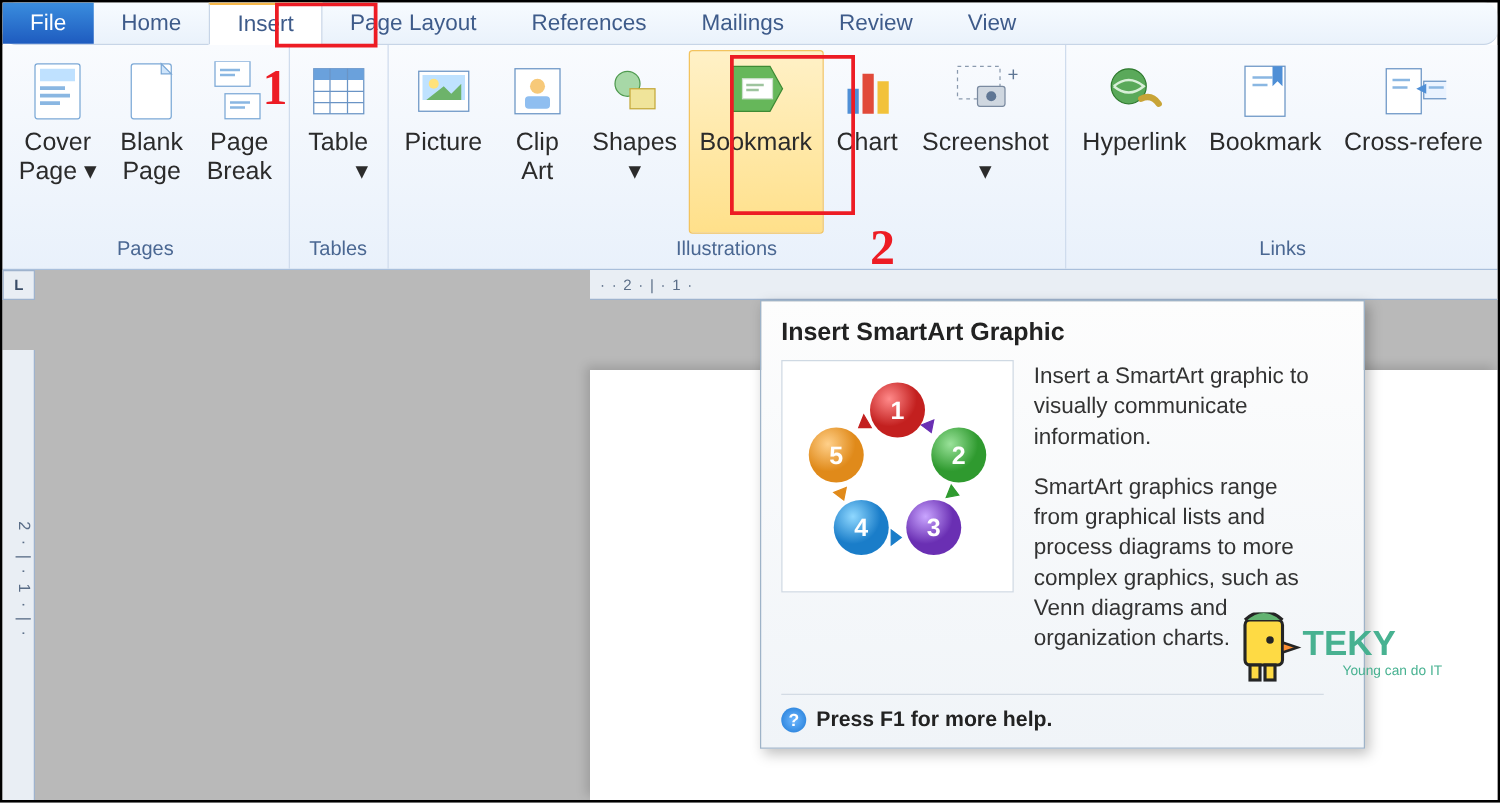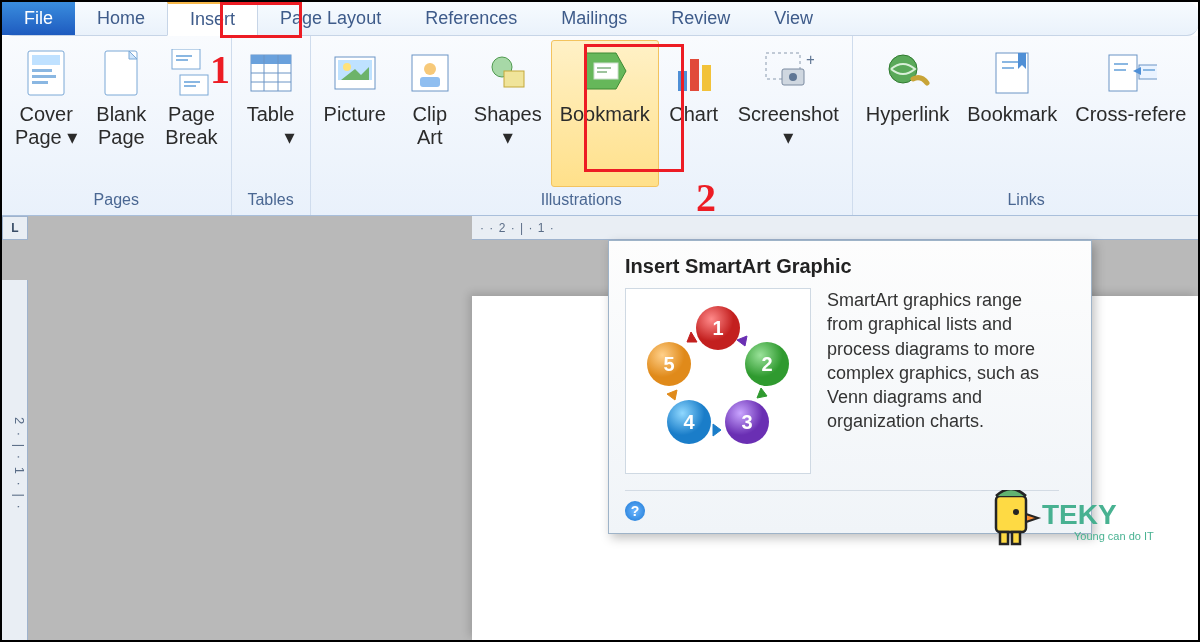--- a/index.html
+++ b/index.html
@@ -286,25 +286,27 @@
             <text x="134" y="75" text-anchor="middle" font-size="20" fill="#fff" font-weight="bold">2</text>
           <circle cx="114" cy="126" r="22" fill="url(#g3)"></circle>
             <text x="114" y="133" text-anchor="middle" font-size="20" fill="#fff" font-weight="bold">3</text>
           <circle cx="56" cy="126" r="22" fill="url(#g4)"></circle>
             <text x="56" y="133" text-anchor="middle" font-size="20" fill="#fff" font-weight="bold">4</text>
           <circle cx="36" cy="68" r="22" fill="url(#g5)"></circle>
             <text x="36" y="75" text-anchor="middle" font-size="20" fill="#fff" font-weight="bold">5</text>
         </svg>
       </div>
       <div class="tt-text">
+        <p>Insert a SmartArt graphic to visually communicate information.</p>
         <p>SmartArt graphics range from graphical lists and process diagrams to more complex graphics, such as Venn diagrams and organization charts.</p>
       </div>
     </div>
     <div class="tt-foot">
       <span class="help-ico">?</span>
+      <span>Press F1 for more help.</span>
     </div>
   </div>
 </div>
 
 <div class="watermark">
   <svg width="180" height="60">
     <rect x="6" y="6" width="30" height="36" rx="4" fill="#ffd93b" stroke="#1a1a1a" stroke-width="2.5"></rect>
     <path d="M6 6 q15 -14 30 0" fill="#5bb06a" stroke="#1a1a1a" stroke-width="2.5"></path>
     <circle cx="26" cy="22" r="3" fill="#1a1a1a"></circle>
     <polygon points="36,24 48,28 36,32" fill="#ff8a2a" stroke="#1a1a1a" stroke-width="2"></polygon>

